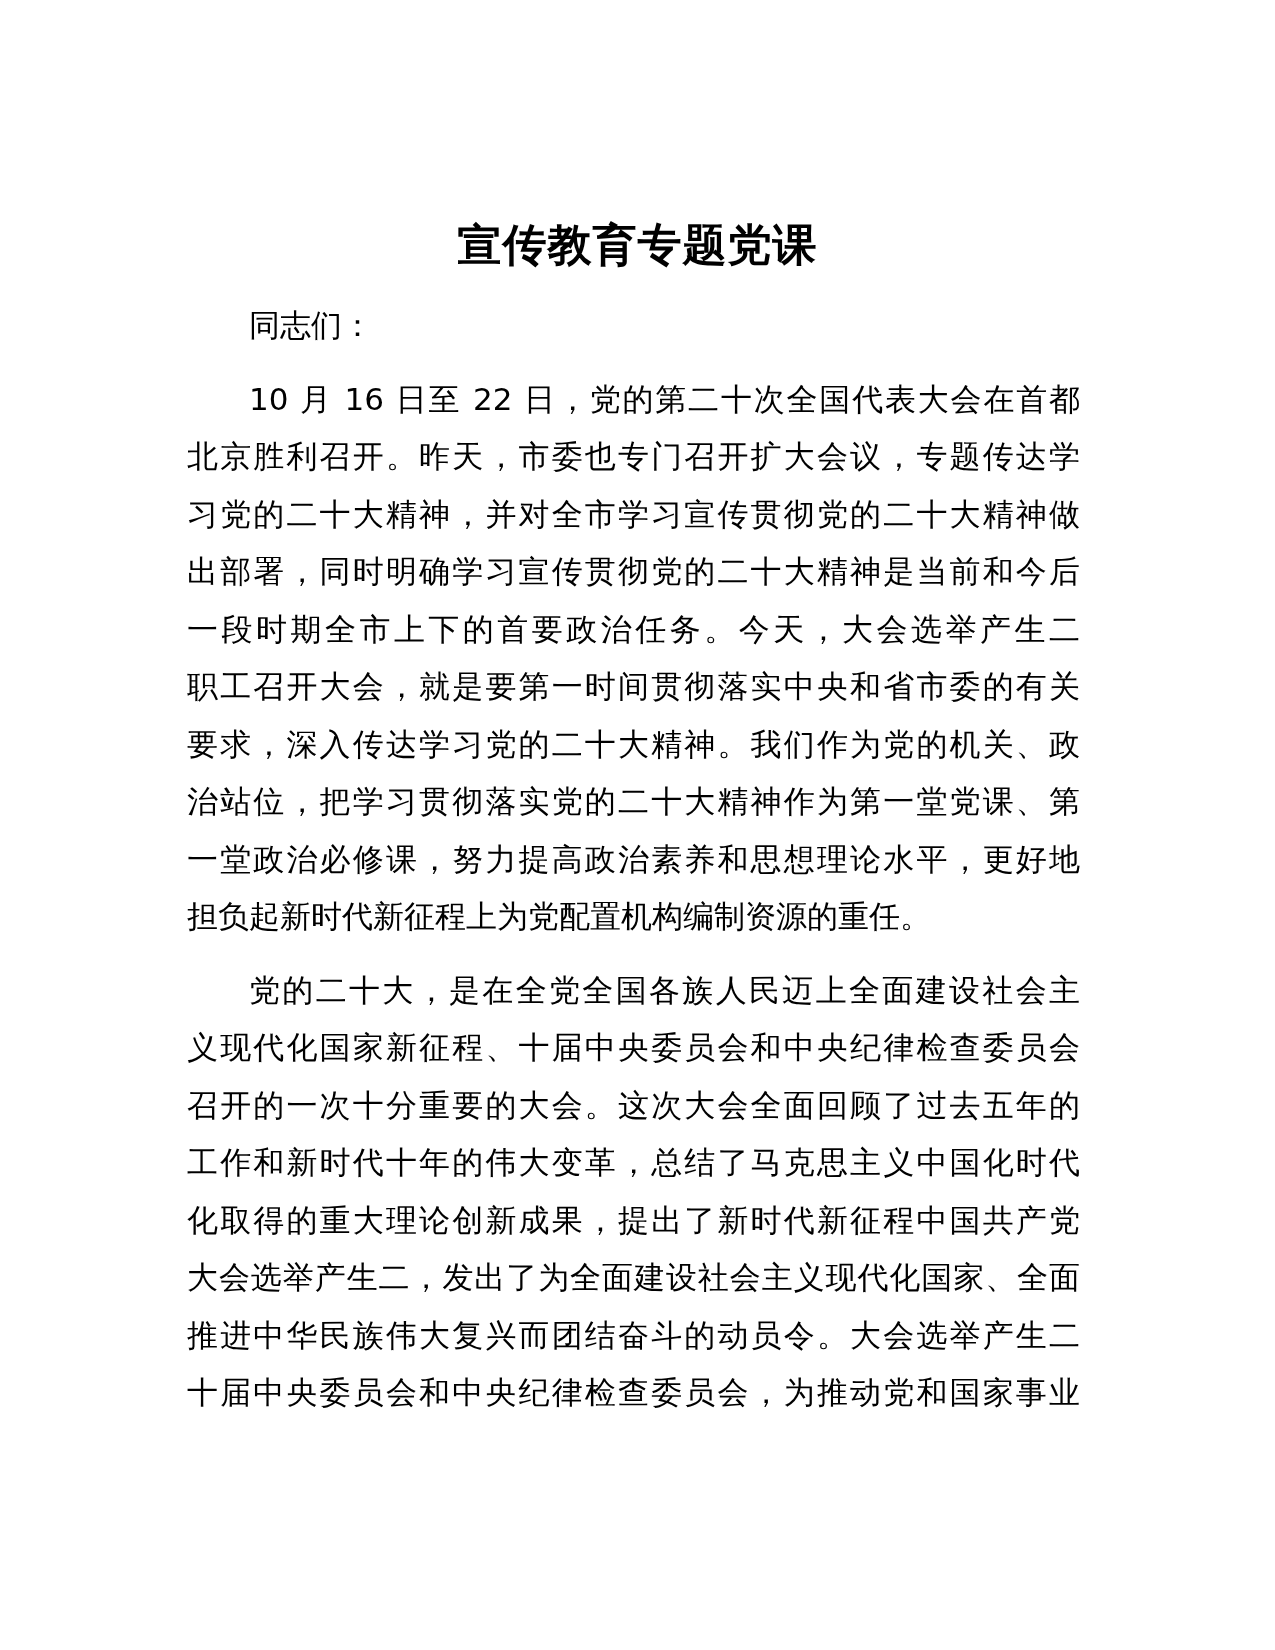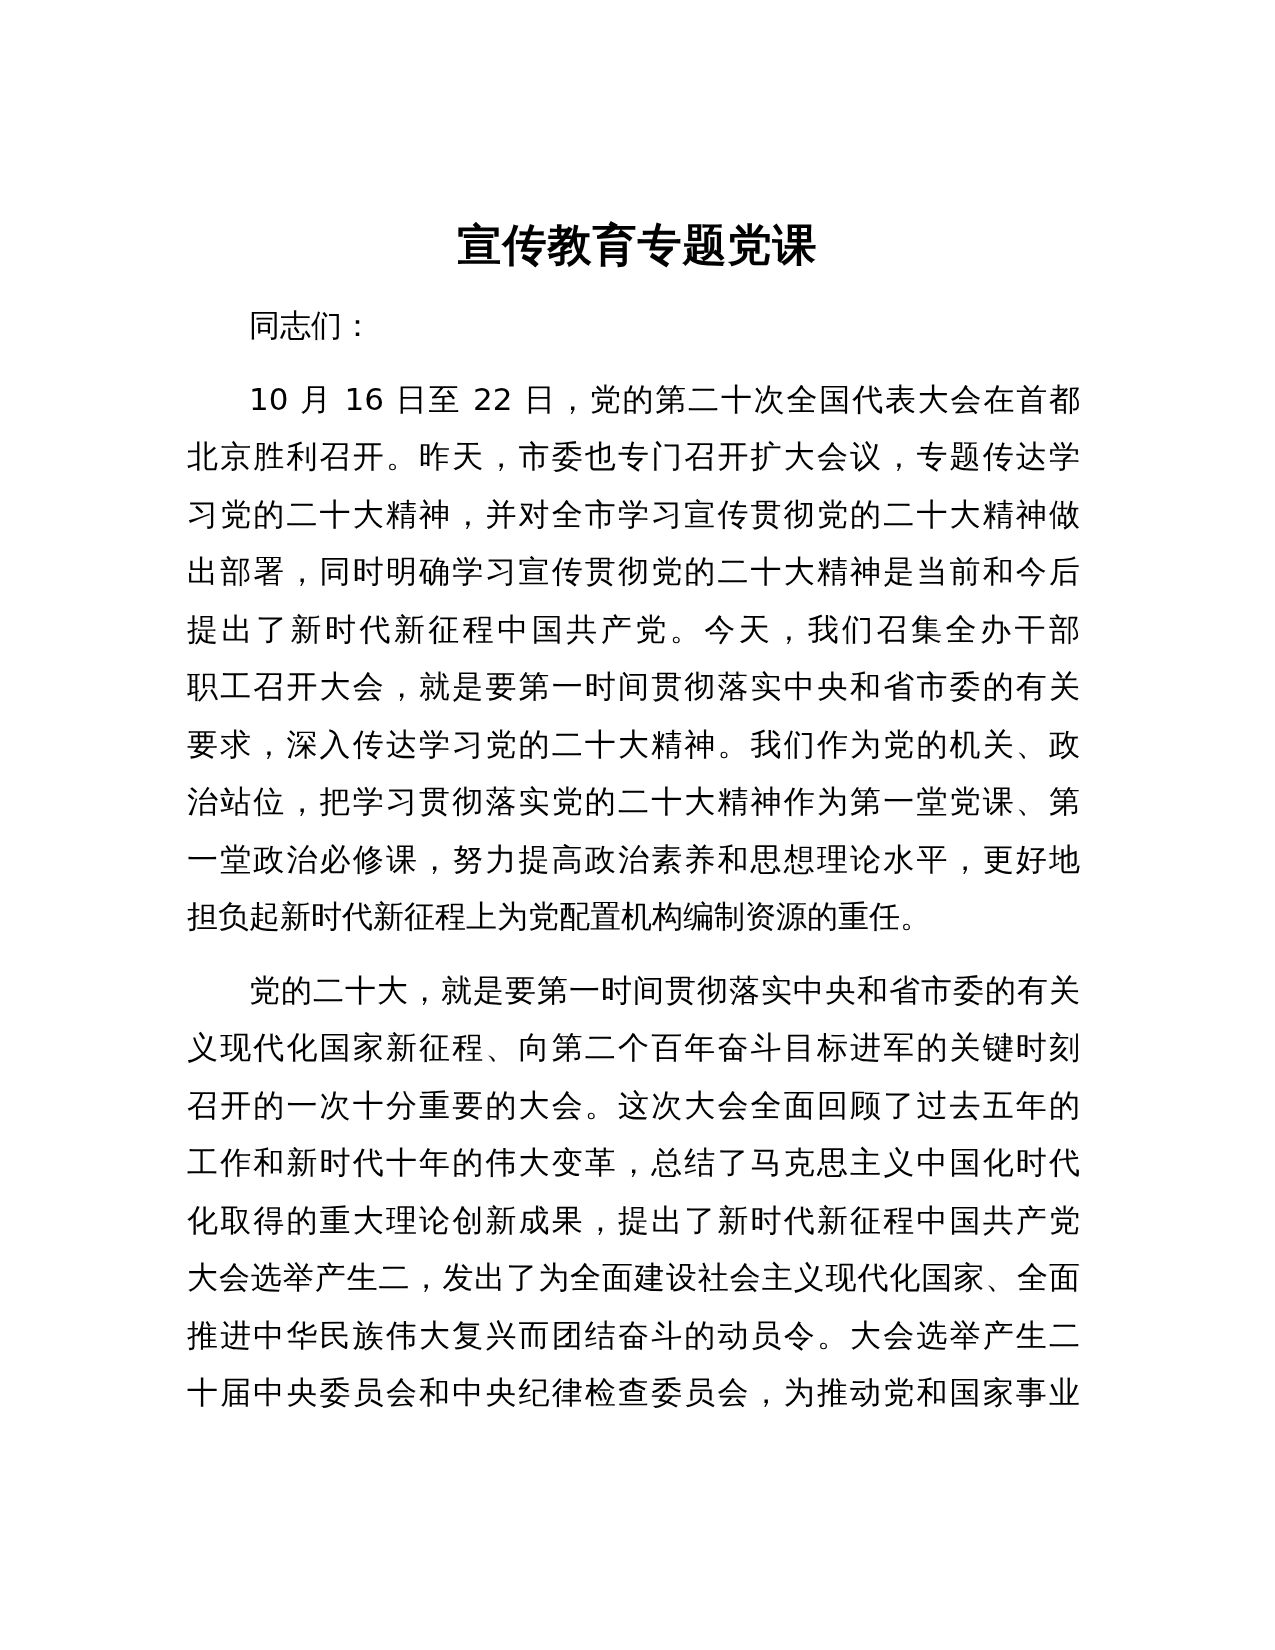--- a/index.html
+++ b/index.html
@@ -53,30 +53,30 @@
   <div class="doc-title">宣传教育专题党课</div>
   <div class="doc-body">
       <div class="para">
         <div class="line first lastline">同志们：</div>
       </div>
       <div class="para">
         <div class="line first">10 月 16 日至 22 日，党的第二十次全国代表大会在首都</div>
         <div class="line">北京胜利召开。昨天，市委也专门召开扩大会议，专题传达学</div>
         <div class="line">习党的二十大精神，并对全市学习宣传贯彻党的二十大精神做</div>
         <div class="line">出部署，同时明确学习宣传贯彻党的二十大精神是当前和今后</div>
-        <div class="line">提出了新时代新征程中国共产党。今天，我们召集全办干部</div>
+        <div class="line">一段时期全市上下的首要政治任务。今天，大会选举产生二</div>
         <div class="line">职工召开大会，就是要第一时间贯彻落实中央和省市委的有关</div>
         <div class="line">要求，深入传达学习党的二十大精神。我们作为党的机关、政</div>
         <div class="line">治站位，把学习贯彻落实党的二十大精神作为第一堂党课、第</div>
         <div class="line">一堂政治必修课，努力提高政治素养和思想理论水平，更好地</div>
         <div class="line lastline">担负起新时代新征程上为党配置机构编制资源的重任。</div>
       </div>
       <div class="para">
-        <div class="line first">党的二十大，就是要第一时间贯彻落实中央和省市委的有关</div>
-        <div class="line">义现代化国家新征程、向第二个百年奋斗目标进军的关键时刻</div>
+        <div class="line first">党的二十大，是在全党全国各族人民迈上全面建设社会主</div>
+        <div class="line">义现代化国家新征程、十届中央委员会和中央纪律检查委员会</div>
         <div class="line">召开的一次十分重要的大会。这次大会全面回顾了过去五年的</div>
         <div class="line">工作和新时代十年的伟大变革，总结了马克思主义中国化时代</div>
         <div class="line">化取得的重大理论创新成果，提出了新时代新征程中国共产党</div>
         <div class="line">大会选举产生二，发出了为全面建设社会主义现代化国家、全面</div>
         <div class="line">推进中华民族伟大复兴而团结奋斗的动员令。大会选举产生二</div>
         <div class="line">十届中央委员会和中央纪律检查委员会，为推动党和国家事业</div>
       </div>
     </div>
 </div>
 

